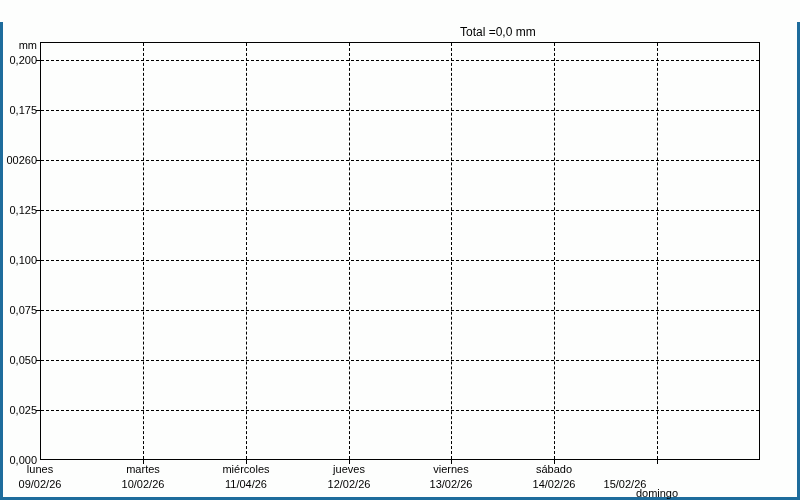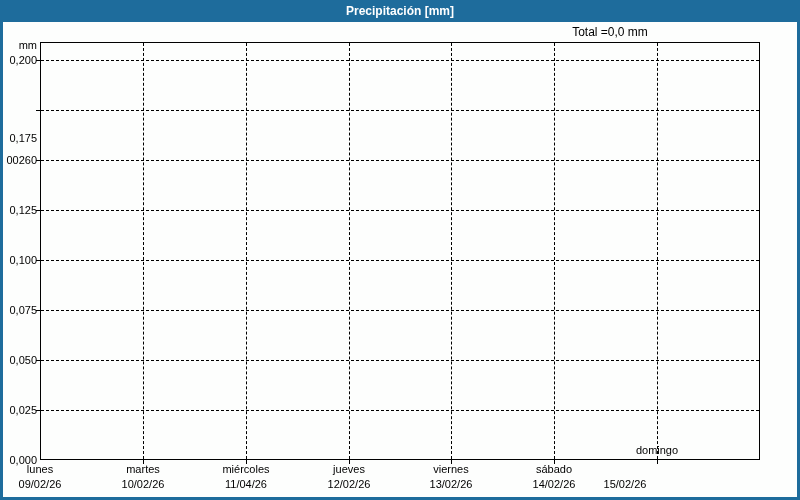--- a/index.html
+++ b/index.html
@@ -28,21 +28,21 @@
   }
   .edge { position: absolute; background: #1e6c9c; }
   .edge-left   { left: 0;   top: 22px;  width: 3px;   height: 478px; }
   .edge-right  { left: 797px; top: 22px; width: 3px;  height: 478px; }
   .edge-bottom { left: 0;   top: 497px; width: 800px; height: 3px; }
 
   .total-label {
     position: absolute;
     left: 460px; top: 25px;
     width: 300px; height: 14px;
-    text-align: center;
+    text-align: left;
     font-size: 12px;
     color: #000000;
   }
   .unit-label {
     position: absolute;
     left: 0; top: 39px;
     width: 37px; height: 13px;
     text-align: right;
     font-size: 11px;
     color: #000000;
@@ -87,23 +87,20 @@
     text-align: center;
     font-size: 11px;
     color: #000000;
   }
 </style>
 </head>
 <body>
 
 <div class="window">
 
-  <div class="titlebar" style="background: rgb(30, 108, 156);">
-    <span>Precipitación [mm]</span>
-  </div>
 
   <div class="edge edge-left" style="background: rgb(30, 108, 156);"></div>
   <div class="edge edge-right" style="background: rgb(30, 108, 156);"></div>
   <div class="edge edge-bottom" style="background: rgb(30, 108, 156);"></div>
 
   <div class="total-label">Total =0,0 mm</div>
 
   <div class="unit-label">mm</div>
 
   <div class="plot-rect"></div>
@@ -139,33 +136,33 @@
       <div class="xtick-mark" style="left: 657px;"></div>
     </div>
   <div id="ytick-layer">
       <div class="ytick-label" style="top: 454px;">0,000</div>
       <div class="ytick-label" style="top: 404px;">0,025</div>
       <div class="ytick-label" style="top: 354px;">0,050</div>
       <div class="ytick-label" style="top: 304px;">0,075</div>
       <div class="ytick-label" style="top: 254px;">0,100</div>
       <div class="ytick-label" style="top: 204px;">0,125</div>
       <div class="ytick-label" style="top: 154px;">00260</div>
-      <div class="ytick-label" style="top: 104px; margin-top: 28px;">0,175</div>
+      <div class="ytick-label" style="top: 104px;">0,175</div>
       <div class="ytick-label" style="top: 54px;">0,200</div>
     </div>
   <div id="xtick-layer">
       <div class="xday-label" style="left: -7px; top: 463px;">lunes</div>
       <div class="xdate-label" style="left: -7px; top: 478px;">09/02/26</div>
       <div class="xday-label" style="left: 96px; top: 463px;">martes</div>
       <div class="xdate-label" style="left: 96px; top: 478px;">10/02/26</div>
       <div class="xday-label" style="left: 199px; top: 463px;">miércoles</div>
       <div class="xdate-label" style="left: 199px; top: 478px;">11/04/26</div>
       <div class="xday-label" style="left: 302px; top: 463px;">jueves</div>
       <div class="xdate-label" style="left: 302px; top: 478px;">12/02/26</div>
       <div class="xday-label" style="left: 404px; top: 463px;">viernes</div>
       <div class="xdate-label" style="left: 404px; top: 478px;">13/02/26</div>
       <div class="xday-label" style="left: 507px; top: 463px;">sábado</div>
       <div class="xdate-label" style="left: 507px; top: 478px;">14/02/26</div>
-      <div class="xday-label" style="left: 610px; top: 444px;">domingo</div>
+      <div class="xday-label" style="left: 610px; top: 487px;">domingo</div>
       <div class="xdate-label" style="left: 578px; top: 478px;">15/02/26</div>
     </div>
 
 </div>
 
 </body></html>

